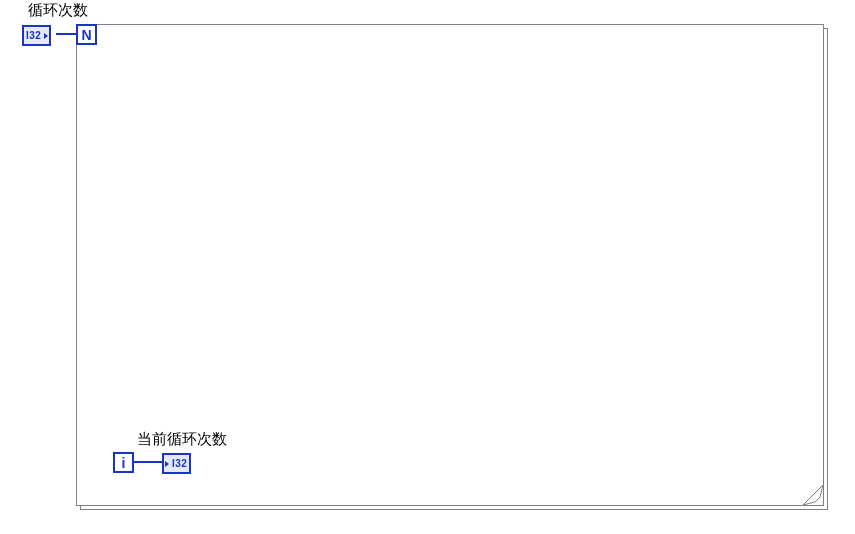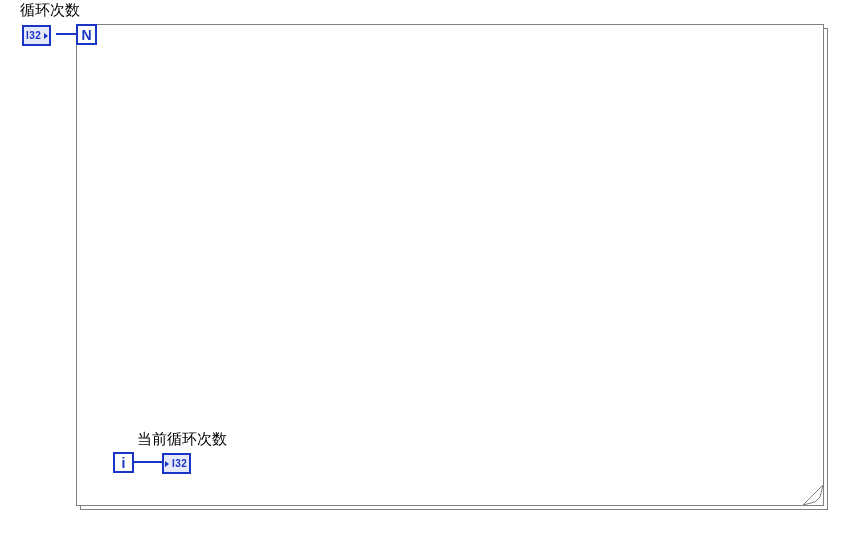--- a/index.html
+++ b/index.html
@@ -47,21 +47,21 @@
 
   
   .label {
     position: absolute;
     color: #000;
     font-size: 15px;
     line-height: 1;
     white-space: nowrap;
     z-index: 5;
   }
-  #lbl-loop-count { left: 20px; top: 2px; }
+  #lbl-loop-count { left: 28px; top: 2px; }
   #lbl-current    { left: 113px; top: 431px; z-index: 5; margin-left: 24px;}
 
   
   .i32 {
     position: absolute;
     display: inline-flex;
     align-items: stretch;
     height: 17px;
     border: 2px solid #1a35c5;
     background: #e4e8f9;

